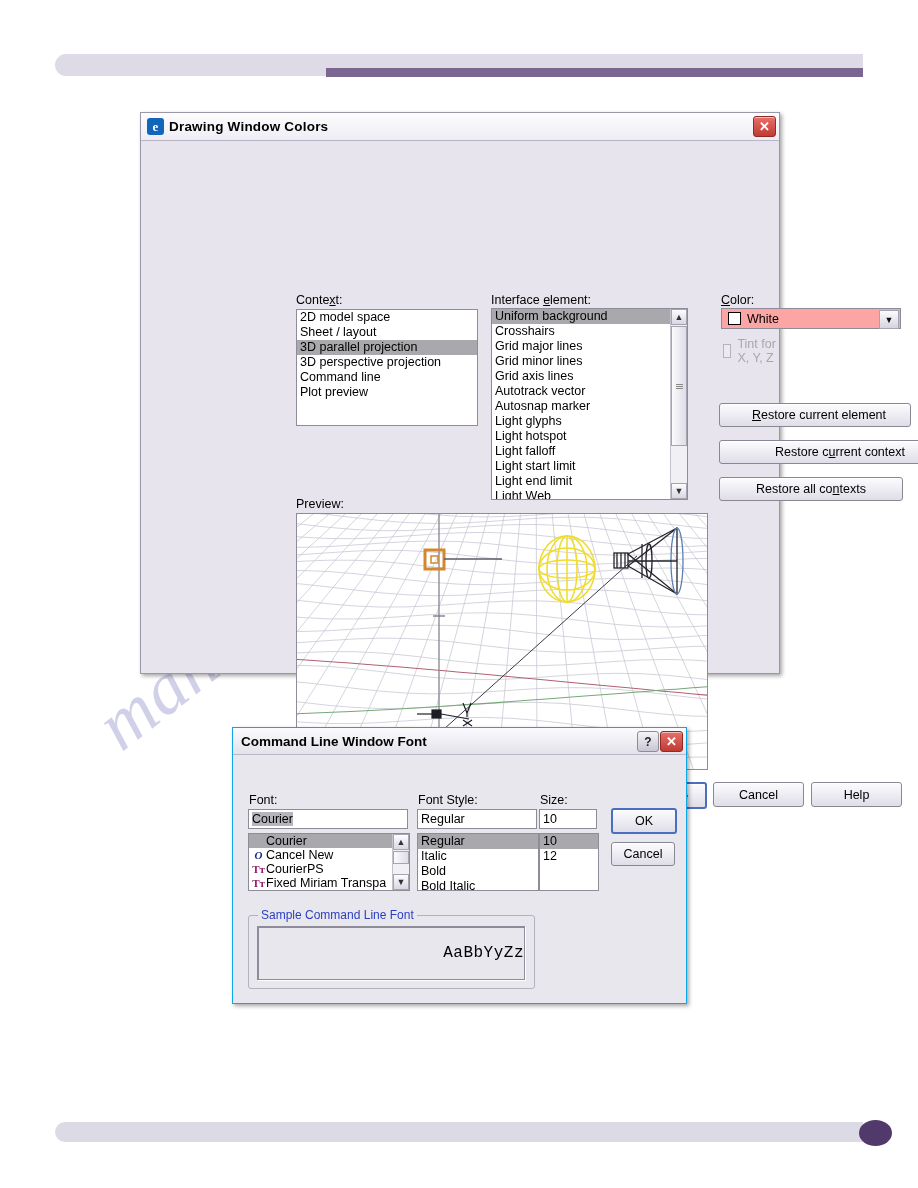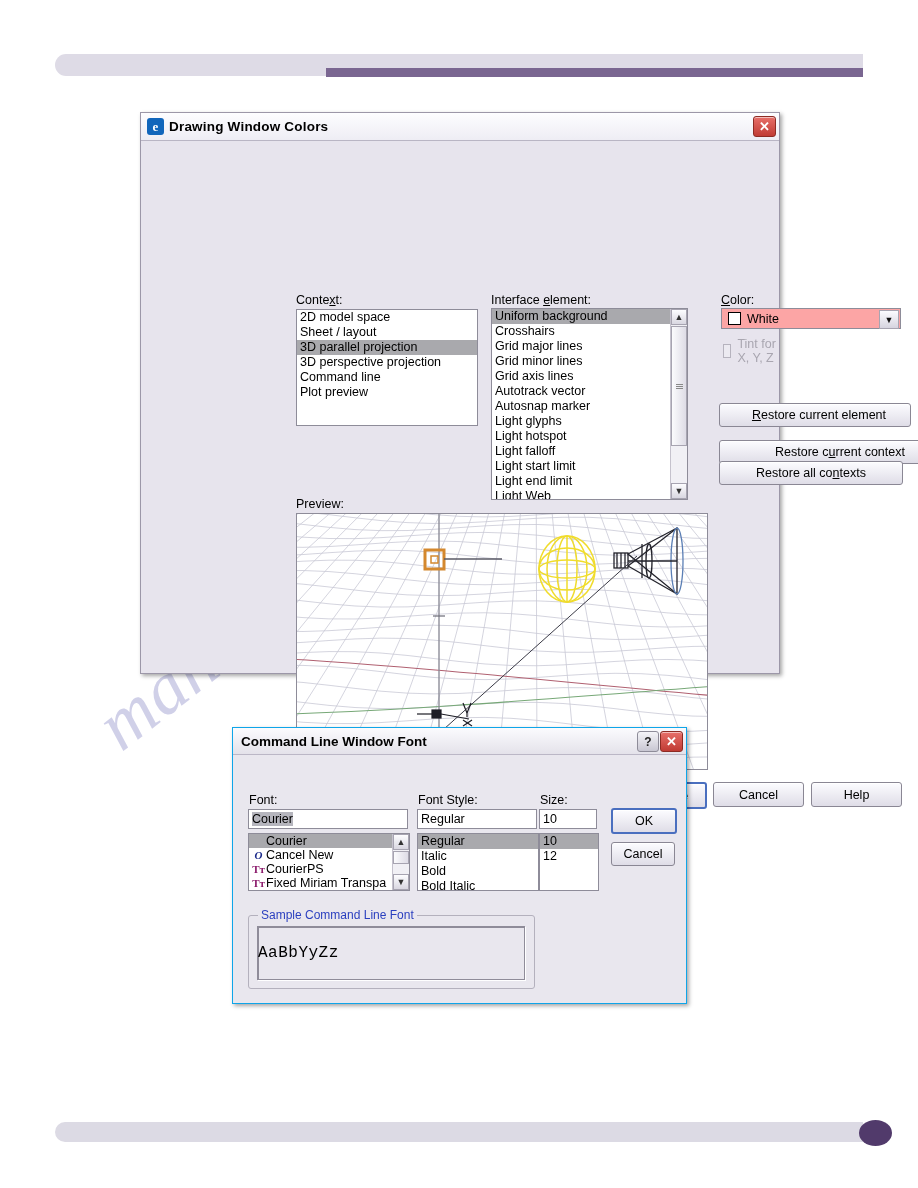--- a/index.html
+++ b/index.html
@@ -102,21 +102,21 @@
   #tint-label{font-size:12.5px;color:#a9a6b0;}
 
   .btn{position:absolute;background:linear-gradient(#fcfcff,#dfdde7);
     border:1px solid #8a8794;border-radius:3px;font-size:12.5px;color:#000;
     display:flex;align-items:center;justify-content:center;cursor:pointer;
     box-shadow:inset 0 1px 0 #fff;}
   .btn.default{border:2px solid #4a6fbf;}
 
   #btn-restore-element{left:578px;top:262px;width:182px;height:22px;padding-left:8px;}
   #btn-restore-context{left:578px;top:299px;width:182px;height:22px;padding-left:29px;}
-  #btn-restore-all{left:578px;top:320px;width:182px;height:22px;}
+  #btn-restore-all{left:578px;top:336px;width:182px;height:22px;}
 
   #preview-label{left:155px;top:356px;}
   #preview-box{position:absolute;left:155px;top:372px;width:410px;height:255px;
     background:#fff;border:1px solid #8e8c99;overflow:hidden;}
 
   #btn-apply{left:450px;top:641px;width:112px;height:23px;}
   #btn-cancel{left:572px;top:641px;width:89px;height:23px;}
   #btn-help{left:670px;top:641px;width:89px;height:23px;}
 
   
@@ -159,21 +159,21 @@
   #btn-ok{left:378px;top:53px;width:62px;height:22px;}
   #btn-fcancel{left:378px;top:87px;width:62px;height:22px;}
 
   #sample-group{position:absolute;left:15px;top:160px;width:285px;height:72px;
     border:1px solid #b4b1bd;border-radius:3px;}
   #sample-legend{position:absolute;left:25px;top:153px;background:#e9e7ee;
     padding:0 3px;font-size:12px;color:#2a3fbf;}
   #sample-inner{position:absolute;left:8px;top:10px;width:266px;height:52px;
     background:#e9e7ee;border:1px solid #8f8c99;
     box-shadow:inset 1px 1px 0 #8f8c99, 1px 1px 0 #fff;
-    display:flex;align-items:center;justify-content:flex-start;}
+    display:flex;align-items:center;justify-content:flex-end;}
   #sample-text{font-family:"Liberation Mono","DejaVu Sans Mono",monospace;
     font-size:16px;color:#000;letter-spacing:.5px;}
 </style>
 </head>
 <body>
 
 <div id="header-bar"></div>
 <div id="header-rule"></div>
 <div id="footer-bar"></div>
 <div id="footer-dot"></div>

